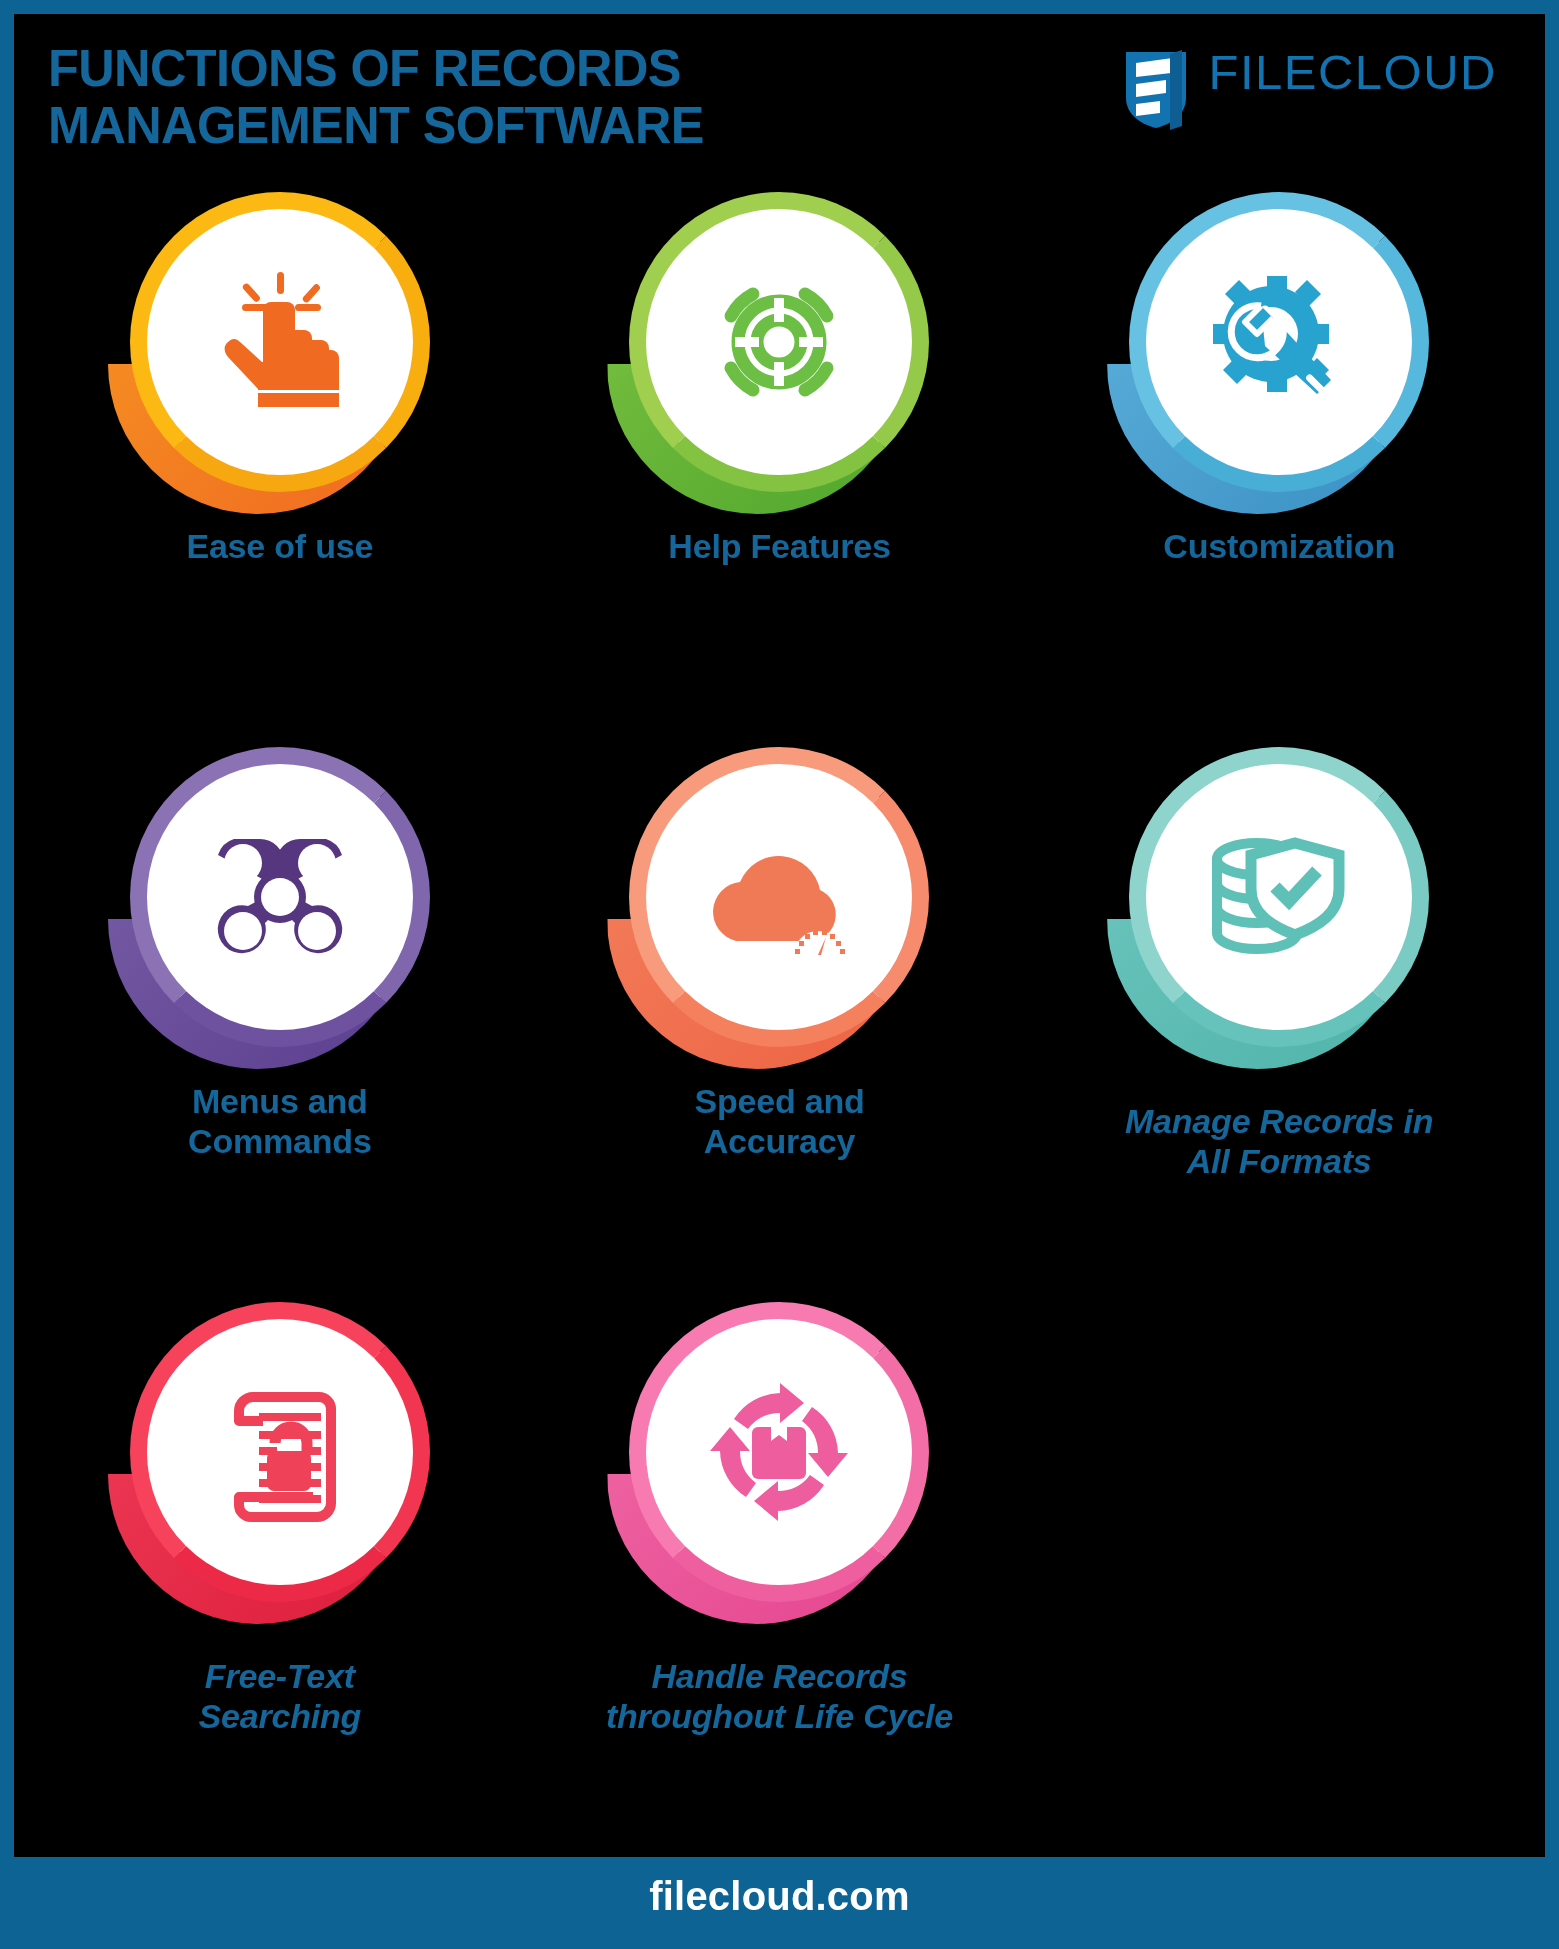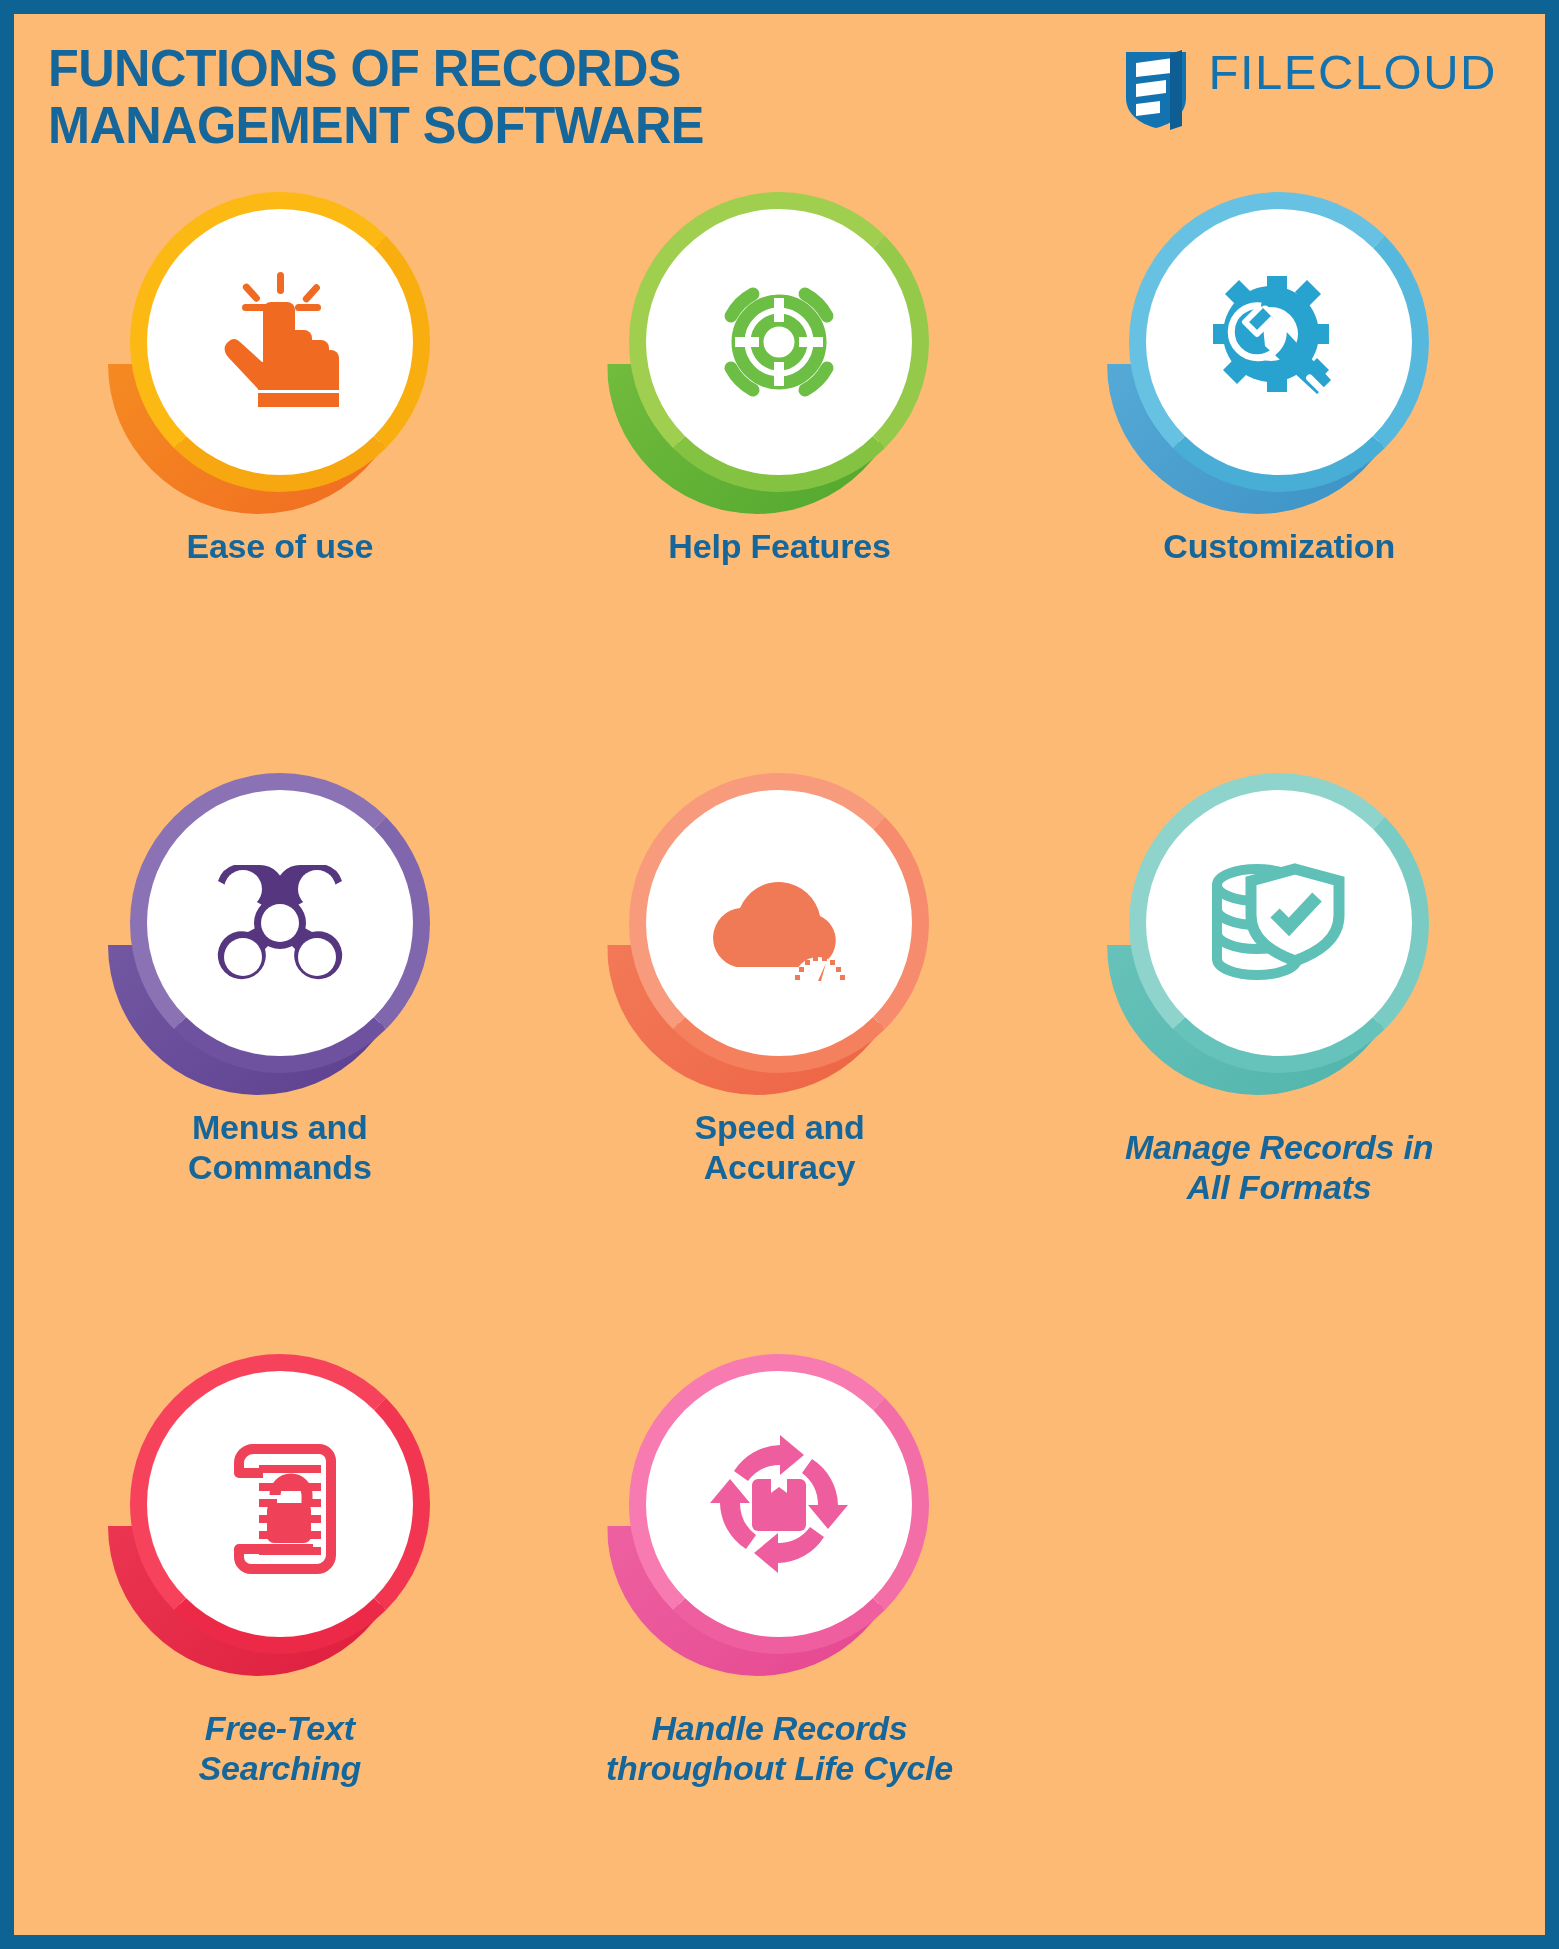--- a/index.html
+++ b/index.html
@@ -17,21 +17,21 @@
     height: 1949px;
     background: #0d6394;
     padding: 14px;
     overflow: hidden;
   }
 
   #sheet {
     position: relative;
     width: 100%;
     height: 100%;
-    background: #fdba74;
+    background: #000000;
     display: flex;
     flex-direction: column;
   }
 
   
   #header {
     position: relative;
     height: 178px;
     flex: 0 0 178px;
     padding: 26px 34px 0 34px;
@@ -398,15 +398,18 @@
               <path d="M63 46 h16 v14 l-8 -6 l-8 6 z" fill="#ffffff"></path>
             </svg>
           </div>
         </div>
         <div class="label">Handle Records
 throughout Life Cycle</div>
       </div>
 
     </div>
 
+    <div id="footer">
+      <span>filecloud.com</span>
+    </div>
 
   </div>
 </div>
 
 </body></html>

